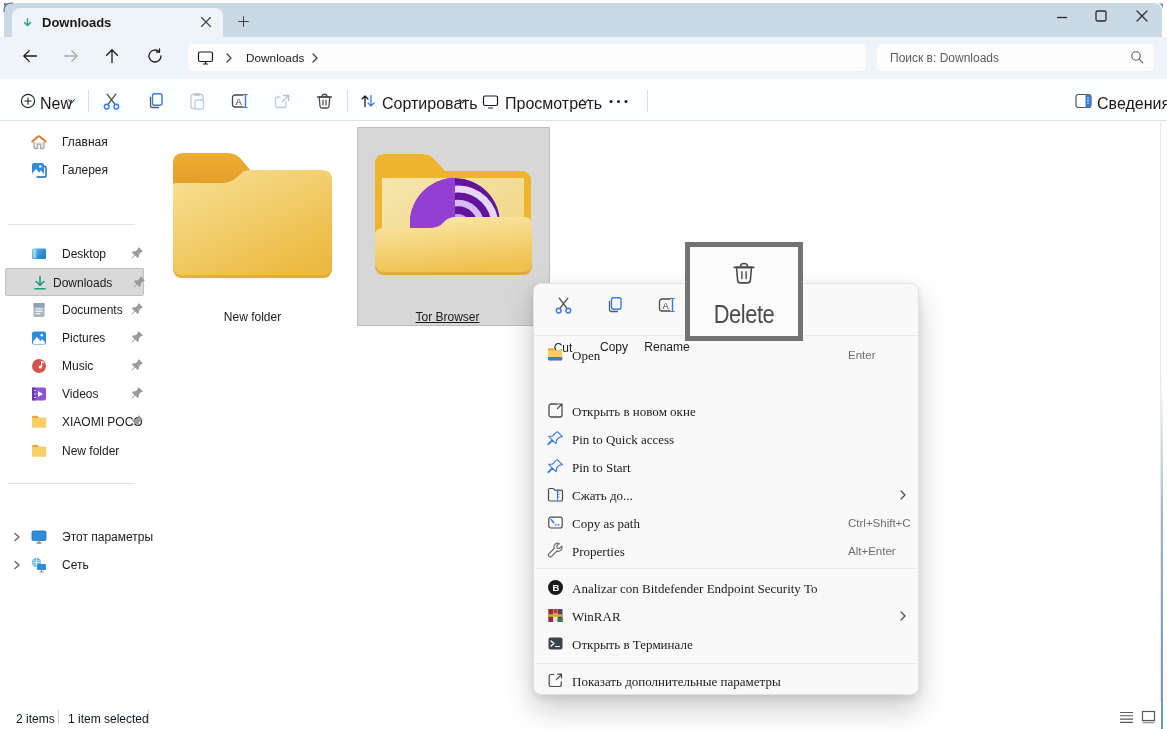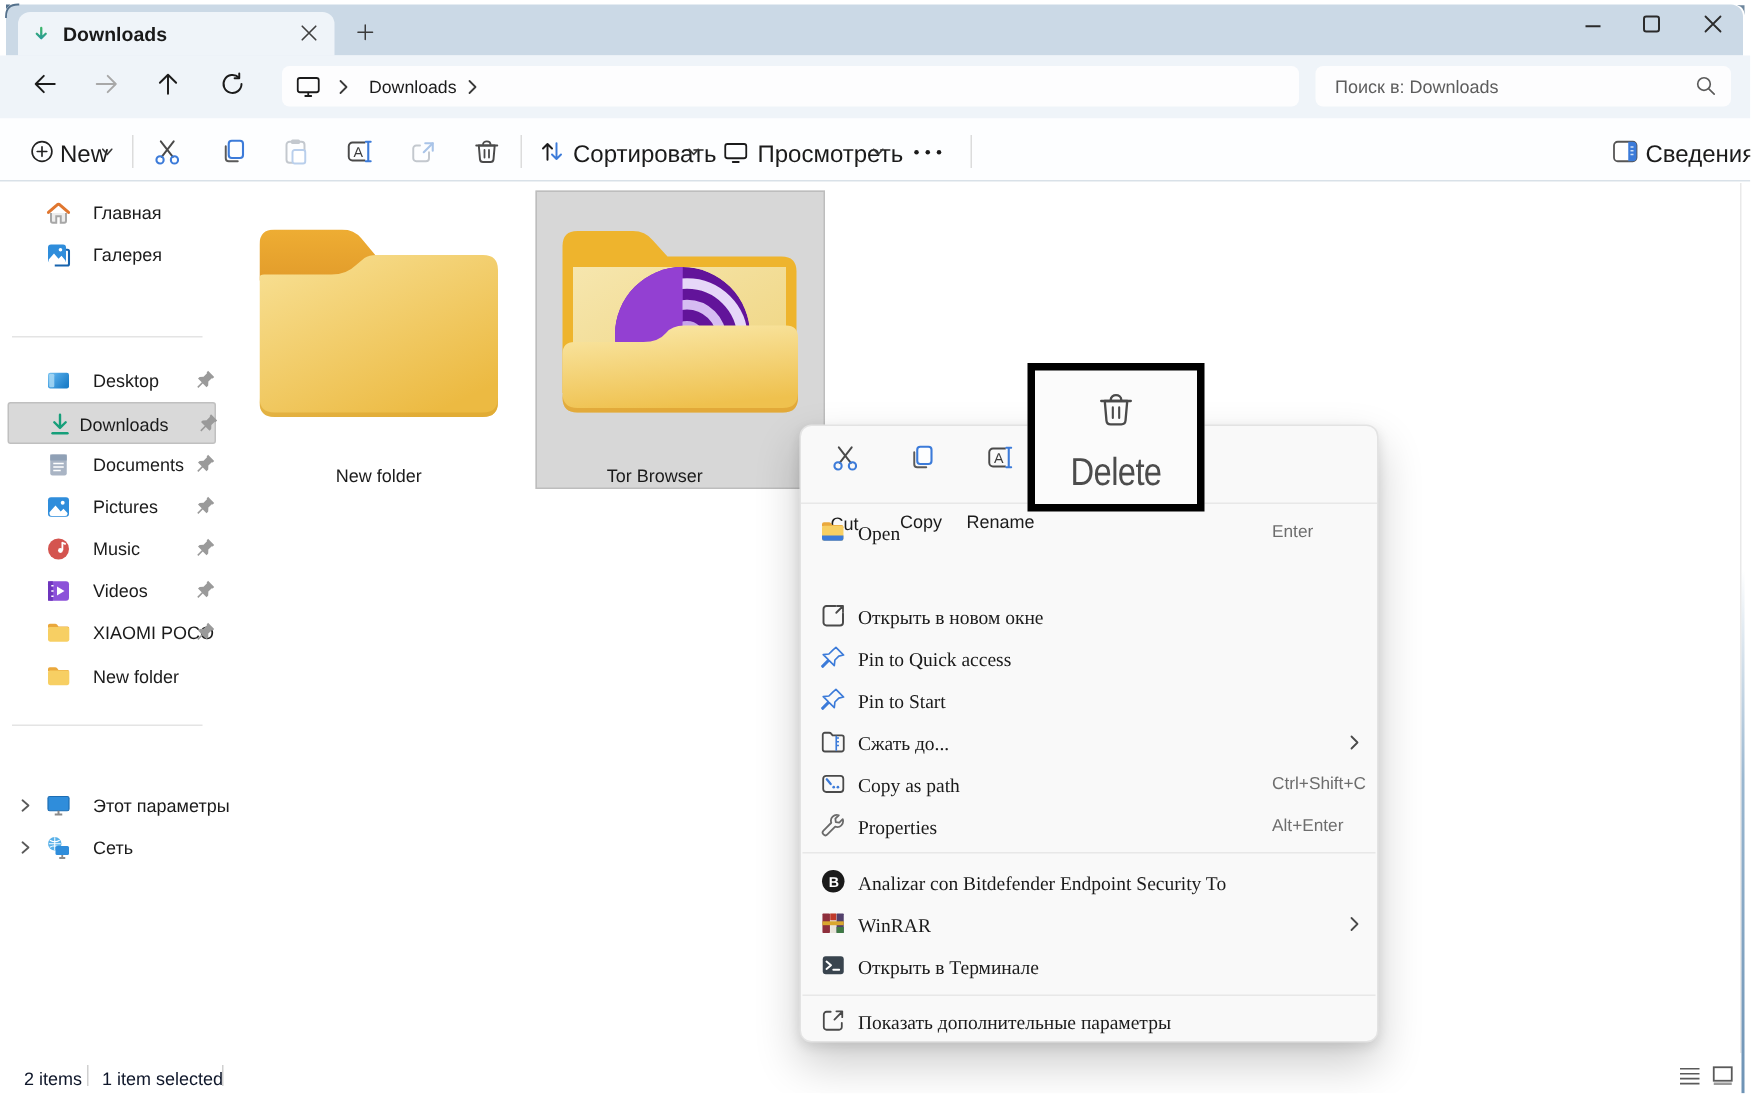--- a/index.html
+++ b/index.html
@@ -32,21 +32,21 @@
 #menu{position:absolute;left:533px;top:283px;width:386px;height:412px;background:#f9f9f9;border:1px solid #e3e3e3;border-radius:8px;box-shadow:0 14px 30px rgba(0,0,0,0.2),0 3px 8px rgba(0,0,0,0.10);}
 .mico{position:absolute;width:52px;text-align:center;top:12px;}
 .mico .lbl{font-size:12px;color:#1b1b1b;margin-top:22px;}
 #mbar-sep{position:absolute;left:0;top:51px;width:384px;height:1px;background:#e8e8e8;}
 .mrow{position:absolute;left:5px;width:376px;height:28px;}
 .mrow .micon{position:absolute;left:8px;top:5px;width:17px;height:17px;}
 .mrow .mtext{position:absolute;left:33px;top:7px;font-size:13px;color:#1b1b1b;white-space:nowrap;font-family:Liberation Serif, serif;}
 .mrow .msc{position:absolute;left:309px;top:8px;font-size:11.5px;color:#6d6d6d;}
 .mrow .mchev{position:absolute;left:360px;top:8px;}
 .msep{position:absolute;left:1px;width:382px;height:1px;background:#e8e8e8;}
-#greenbox{position:absolute;left:685px;top:242px;width:118px;height:99px;background:#fbfbfb;border:5px solid #000000;}
+#greenbox{position:absolute;left:685px;top:242px;width:118px;height:99px;background:#fbfbfb;border:5px solid #737373;}
 #greenbox .dtext{position:absolute;left:0;top:52px;width:108px;text-align:center;font-size:26px;color:#4c4c4c;filter:blur(0.5px);transform:scaleX(0.84);transform-origin:50% 0;letter-spacing:-0.5px;}
 </style></head>
 <body>
 <div id="win">
 
   <div id="tabbar"></div>
   <svg class="abs" style="left:3px;top:2px" width="10" height="10" viewBox="0 0 10 10">
       <path d="M1 10 V9 Q1 1 9 1 H10" stroke="#54718c" stroke-width="1.2" fill="none"></path>
       <path d="M1 1 L4 1 1 4Z" fill="#54718c"></path>
     </svg>
@@ -373,21 +373,21 @@
       <g fill="none">
         <circle cx="84" cy="74" r="9" stroke="#c7a4ea" stroke-width="6"></circle>
         <circle cx="84" cy="74" r="23" stroke="#d6bcf2" stroke-width="6.5"></circle>
         <circle cx="84" cy="74" r="37" stroke="#e6d7f8" stroke-width="7"></circle>
       </g>
       <rect x="36" y="26" width="45" height="90" fill="#9340d2"></rect>
     </g>
     <path d="M1 84 Q1 76 9 76 H55 Q65 76 70 70 Q74 65 82 65 H150 Q158 65 158 73 V113 Q158 123 148 123 H11 Q1 123 1 113 Z" fill="url(#tfront)"></path>
     <path d="M1 113 Q1 123 11 123 H148 Q158 123 158 113 V110 Q158 120 148 120 H11 Q1 120 1 110 Z" fill="#d9992b" opacity="0.6"></path>
   </svg>
-  <div class="flabel" style="left:340px;top:310px;width:193px;">Tor Browser</div>
+  <div class="flabel" style="left:351px;top:310px;width:193px;text-decoration:underline;">Tor Browser</div>
 
   <div class="abs" style="left:1160px;top:122px;width:1px;height:580px;background:#e9e9e9;"></div>
 
   <div id="statusbar">
     <div class="st" style="left:16px">2 items</div>
     <div class="vdiv" style="left:58px"></div>
     <div class="st" style="left:68px">1 item selected</div>
     <div class="vdiv" style="left:148px"></div>
     <svg class="abs" style="left:1119px;top:8px" width="15" height="13" viewBox="0 0 15 13">
         <path d="M1 1.5h13M1 4.8h13M1 8.1h13M1 11.4h13" stroke="#5a5a5a" stroke-width="1.1"></path>

